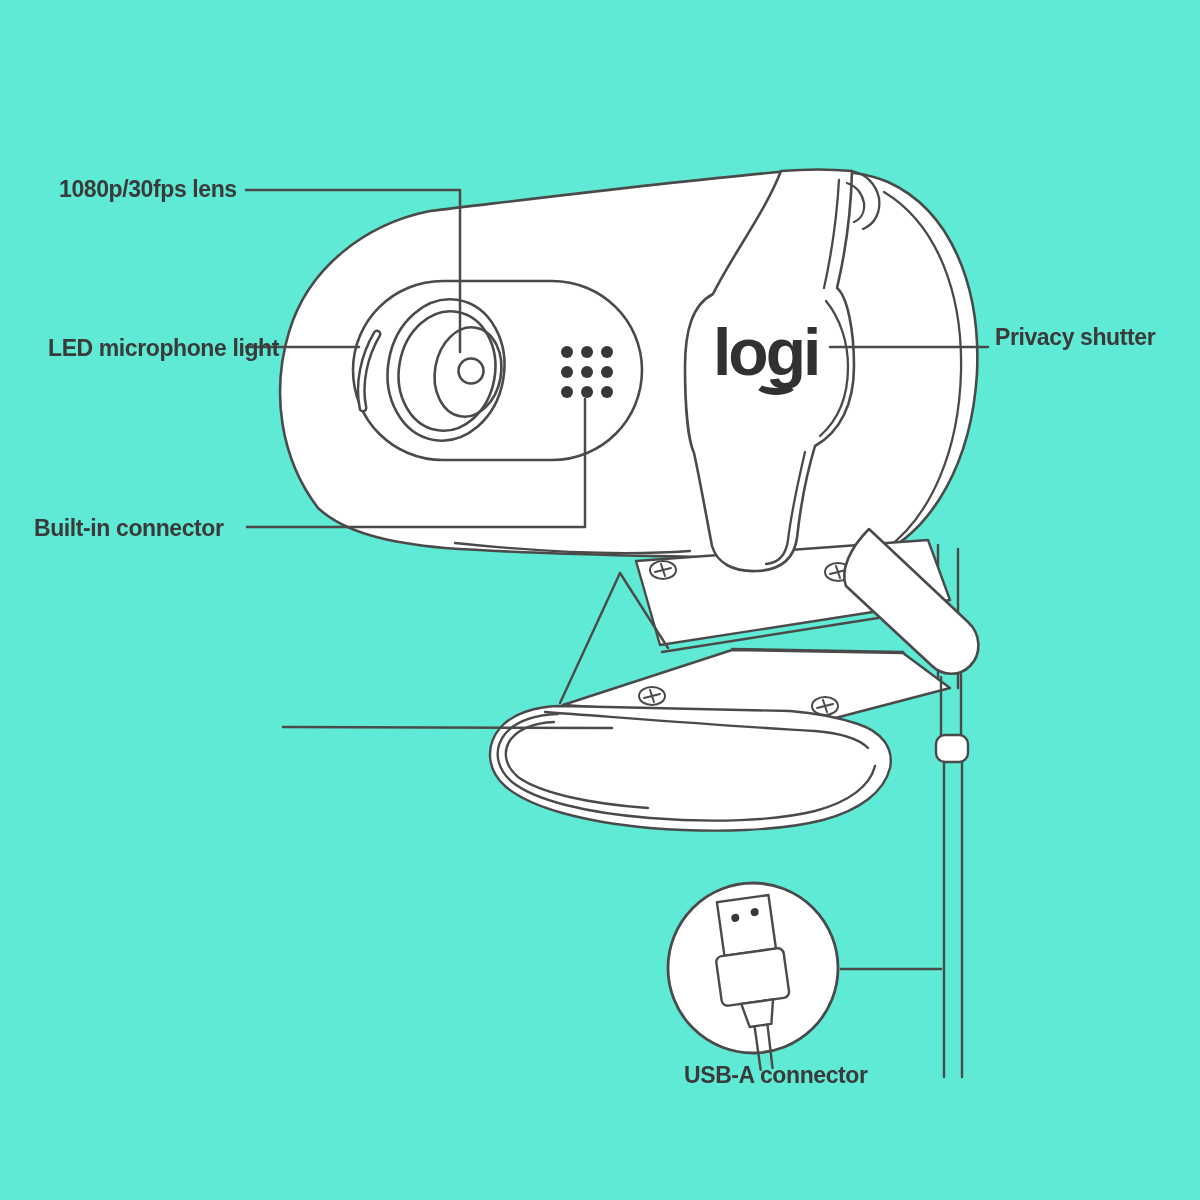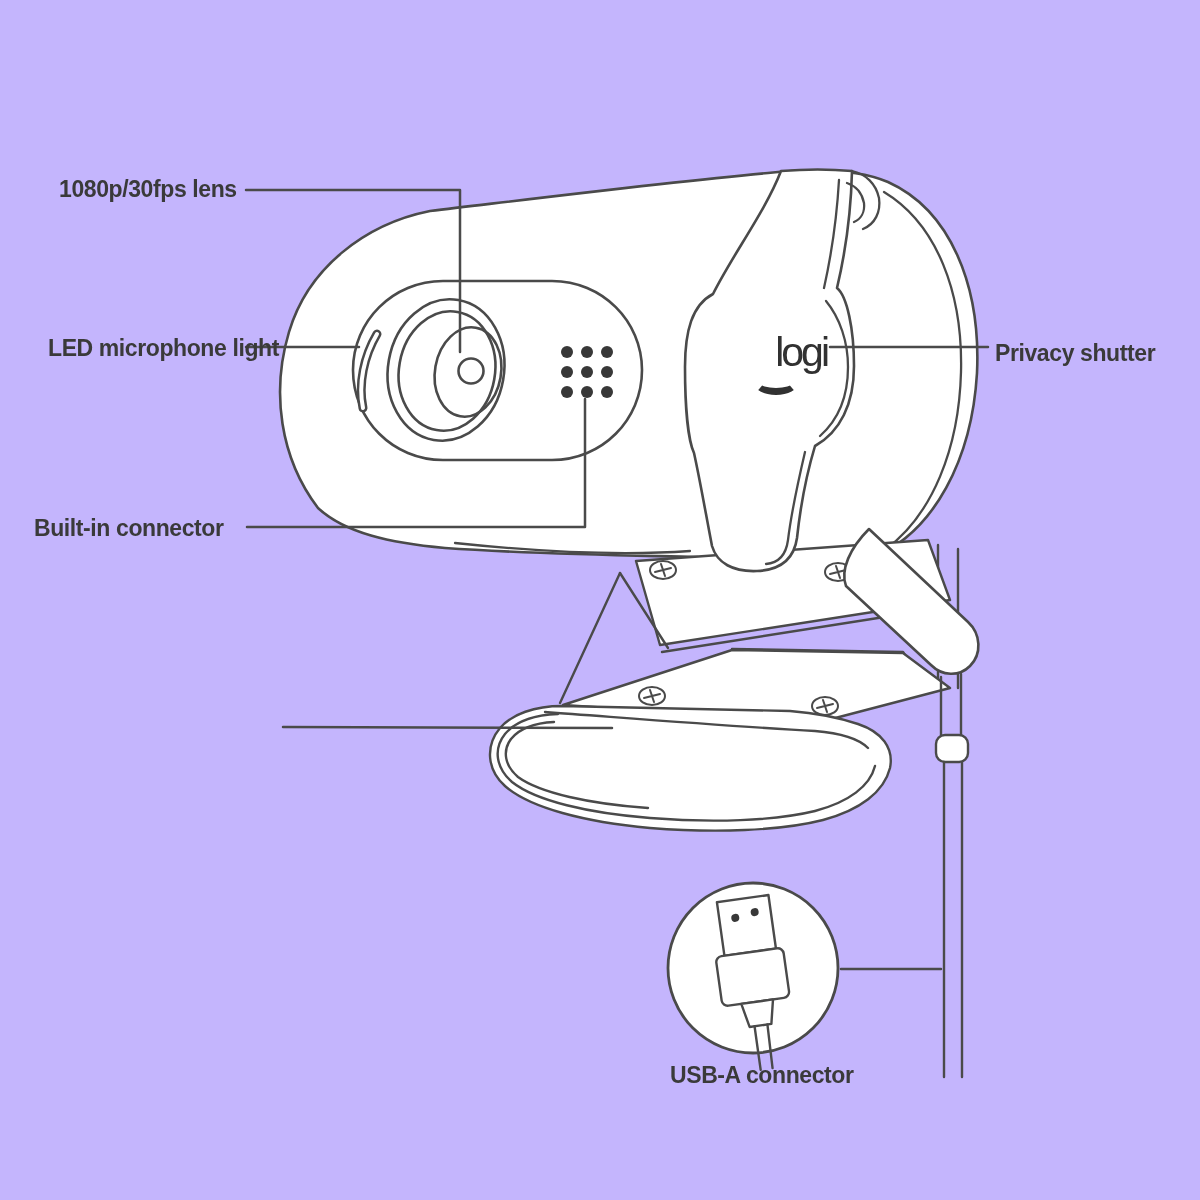--- a/index.html
+++ b/index.html
@@ -1,27 +1,27 @@
 <!DOCTYPE html>
 <html><head>
 <meta charset="utf-8">
 <style>
   html,body{margin:0;padding:0;background:#ffffff;}
   .canvas{
-    position:relative;width:1200px;height:1200px;background:#c4b5fd;
+    position:relative;width:1200px;height:1200px;background:#5eead4;
     font-family:"Liberation Sans", sans-serif;overflow:hidden;
   }
   .canvas svg{position:absolute;left:0;top:0;}
   .callout-label{
     position:absolute;font-size:23px;font-weight:bold;color:#3a3a3a;
     letter-spacing:-0.4px;white-space:nowrap;
   }
   .logi-logo{
-    position:absolute;left:713px;top:322px;width:114px;text-align:right;
-    font-size:41px;line-height:60px;font-weight:400;letter-spacing:-3px;color:#313131;
+    position:absolute;left:713px;top:322px;width:114px;text-align:left;
+    font-size:66px;line-height:60px;font-weight:700;letter-spacing:-3px;color:#313131;
   }
   .logi-smile{
     position:absolute;left:754px;top:371px;width:44px;height:24px;
     border:6px solid transparent;border-bottom:7px solid #313131;border-radius:50%;
     box-sizing:border-box;
   }
 </style>
 </head>
 <body>
 
@@ -176,19 +176,19 @@
       <path d="M 247 527 L 585 527 L 585 399"></path>
       <path d="M 830 347 L 988 347"></path>
       <path d="M 283 727 L 612 728"></path>
       <path d="M 841 969 L 941 969"></path>
     </g>
   </svg>
 
   <div class="callout-label" style="left:59px;top:176px">1080p/30fps lens</div>
   <div class="callout-label" style="left:48px;top:335px">LED microphone light</div>
   <div class="callout-label" style="left:34px;top:515px">Built-in connector</div>
-  <div class="callout-label" style="left:995px;top:340px">Privacy shutter</div>
-  <div class="callout-label" style="left:670px;top:1062px">USB-A connector</div>
+  <div class="callout-label" style="left:995px;top:324px">Privacy shutter</div>
+  <div class="callout-label" style="left:684px;top:1062px">USB-A connector</div>
 
   <div class="logi-logo">logi</div>
   <div class="logi-smile"></div>
 
 </div>
 
 </body></html>

